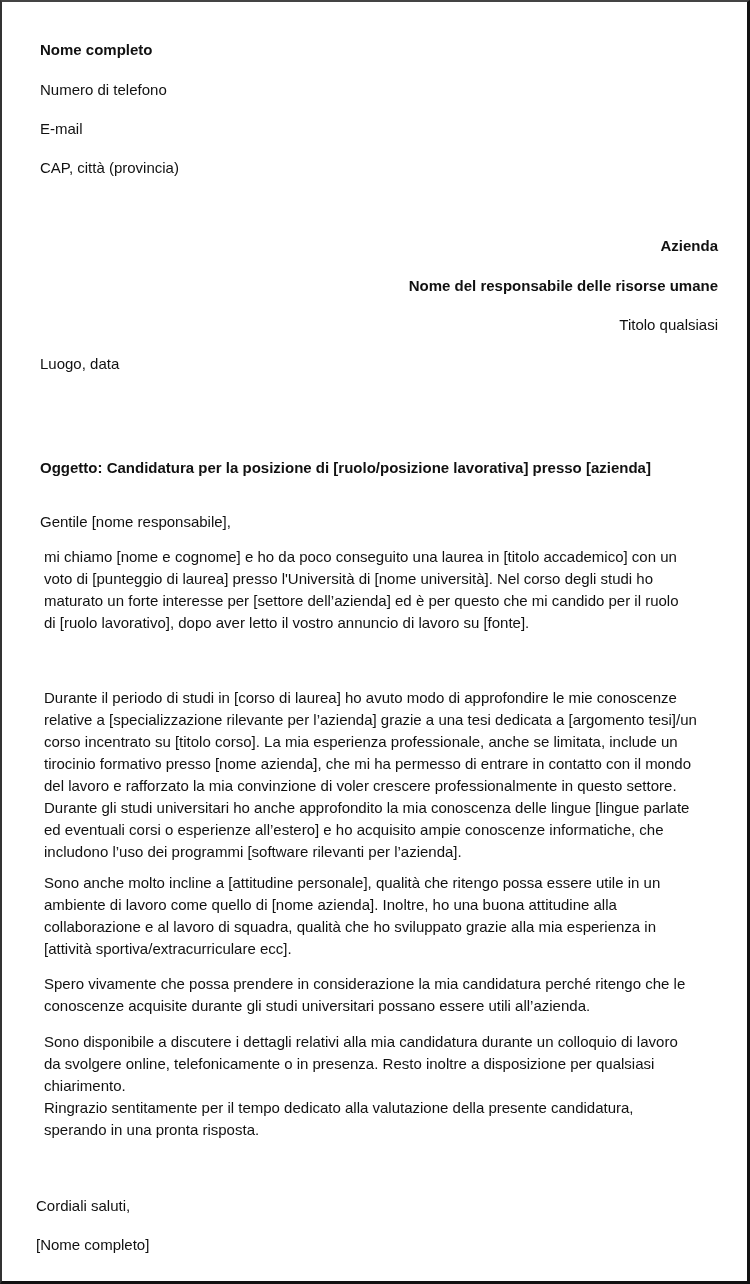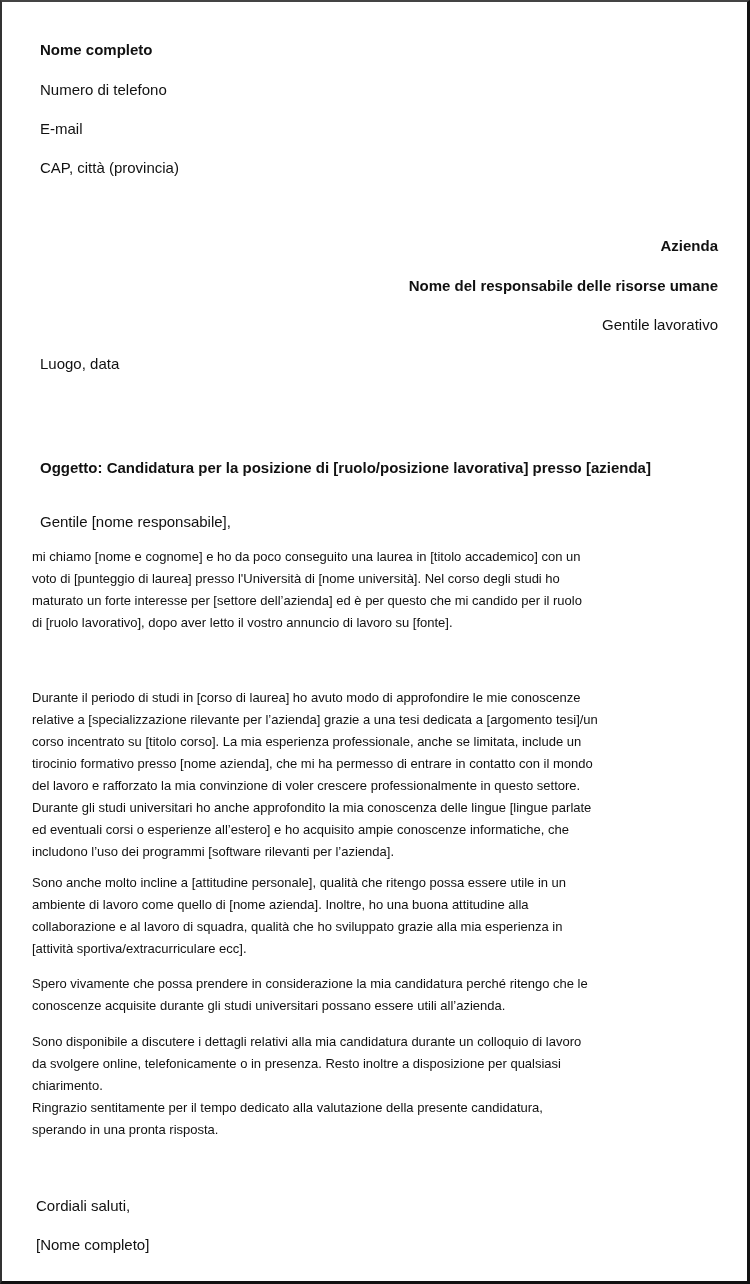--- a/index.html
+++ b/index.html
@@ -6,36 +6,36 @@
   body { width: 750px; height: 1284px; position: relative; overflow: hidden;
          font-family: "Liberation Sans", sans-serif; color: #111; }
   .page { position: absolute; left: 0; top: 0; width: 750px; height: 1284px; box-sizing: border-box;
           border-top: 2px solid #444; border-left: 2px solid #333; border-right: 3px solid #111; border-bottom: 3px solid #111;
           background: #fff; }
   .line { position: absolute; font-size: 15px; line-height: 21px; white-space: nowrap; }
   .bold { font-weight: bold; }
   .right { right: 29px; text-align: left; }
   .left1 { left: 38px; }
   .left2 { left: 34px; }
-  .para { position: absolute; left: 30px; width: 690px; font-size: 13px; line-height: 22px; }
+  .para { position: absolute; left: 42px; width: 690px; font-size: 15px; line-height: 22px; }
   .para span.l { display: block; white-space: nowrap; }
 </style>
 </head>
 <body>
 
 <div class="page">
 
   <div class="line left1 bold" style="top:37px">Nome completo</div>
   <div class="line left1" style="top:77px">Numero di telefono</div>
   <div class="line left1" style="top:116px">E-mail</div>
   <div class="line left1" style="top:155px">CAP, città (provincia)</div>
 
   <div class="line right bold" style="top:233px">Azienda</div>
   <div class="line right bold" style="top:273px">Nome del responsabile delle risorse umane</div>
-  <div class="line right" style="top:312px">Gentile lavorativo</div>
+  <div class="line right" style="top:312px">Titolo qualsiasi</div>
 
   <div class="line left1" style="top:351px">Luogo, data</div>
 
   <div class="line left1 bold" style="top:455px; font-size:15px">Oggetto: Candidatura per la posizione di [ruolo/posizione lavorativa] presso [azienda]</div>
 
   <div class="line left1" style="top:509px">Gentile [nome responsabile],</div>
 
   <div class="para" style="top:544px">
     <span class="l">mi chiamo [nome e cognome] e ho da poco conseguito una laurea in [titolo accademico] con un</span>
     <span class="l">voto di [punteggio di laurea] presso l'Università di [nome università]. Nel corso degli studi ho</span>

